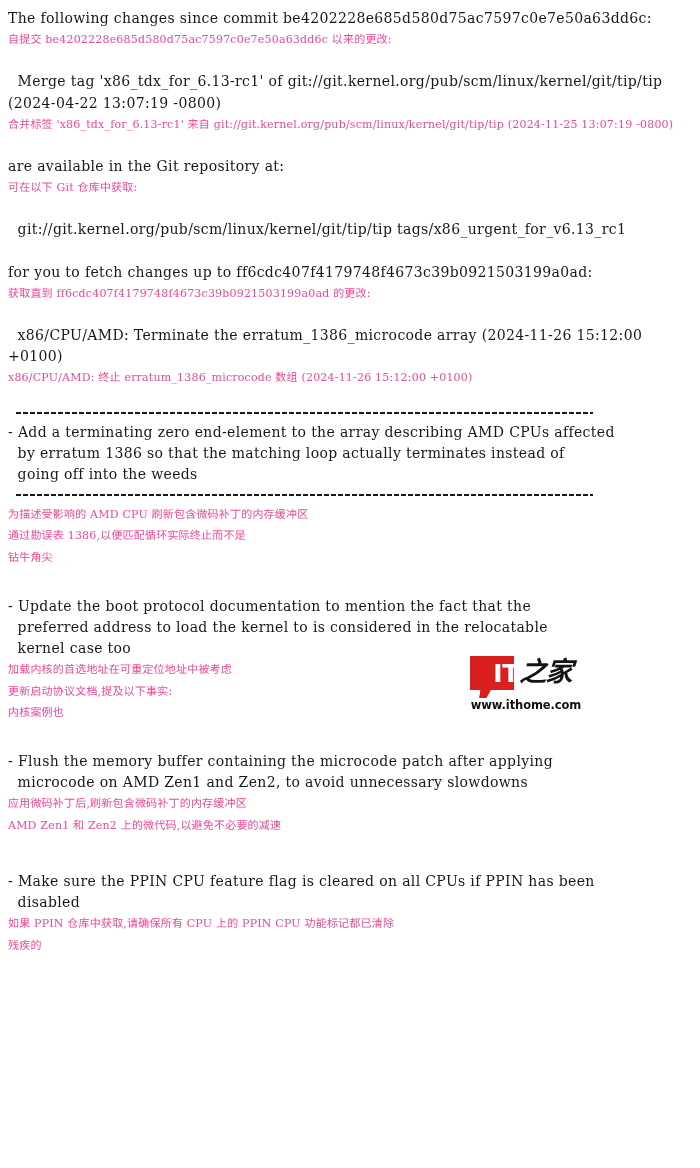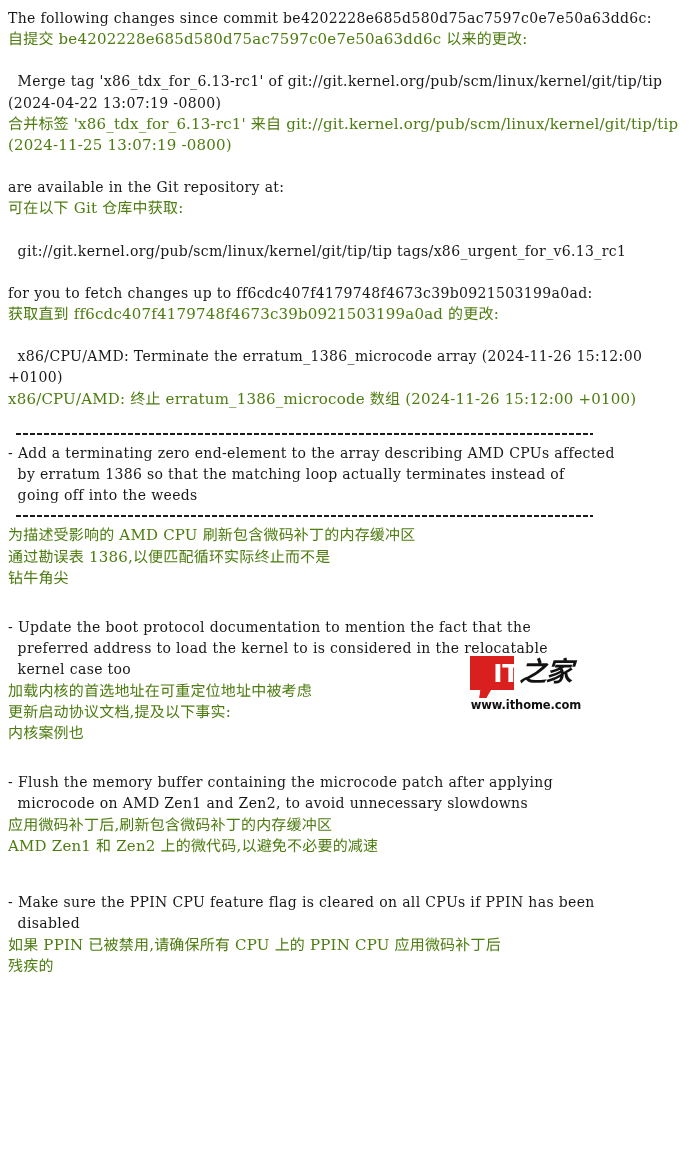--- a/index.html
+++ b/index.html
@@ -45,23 +45,23 @@
     font-family: "DejaVu Serif", "Liberation Serif", serif;
     font-size: 14px;
     line-height: 21.2px;
     color: #181818;
     letter-spacing: 0.35px;
   }
 
   
   .zh {
     font-family: "DejaVu Serif", "Liberation Serif", serif;
-    font-size: 15px;
+    font-size: 11px;
     line-height: 21.2px;
-    color: #4d7c0f;
+    color: #ec4899;
     letter-spacing: 0.2px;
   }
 
   
   .gap-lg { height: 21px; }
   .gap-md { height: 14px; }
   .gap-sm { height: 7px; }
 
   
   .sep {
@@ -238,21 +238,21 @@
 
   <div class="gap-lg"></div>
   <div class="gap-md"></div>
 
   <div class="block">
     <span class="ln en">- Make sure the PPIN CPU feature flag is cleared on all CPUs if PPIN has been</span>
     <span class="ln en">  disabled</span>
   </div>
 
   <div class="block">
-    <span class="ln zh">如果 PPIN 已被禁用,请确保所有 CPU 上的 PPIN CPU 应用微码补丁后</span>
+    <span class="ln zh">如果 PPIN 仓库中获取,请确保所有 CPU 上的 PPIN CPU 功能标记都已清除</span>
     <span class="ln zh">残疾的</span>
   </div>
 
   <div id="watermark">
     <div class="wm-row">
       <div class="wm-bubble">
         <span class="wm-it">IT</span>
       </div>
       <span class="wm-cn">之家</span>
     </div>

